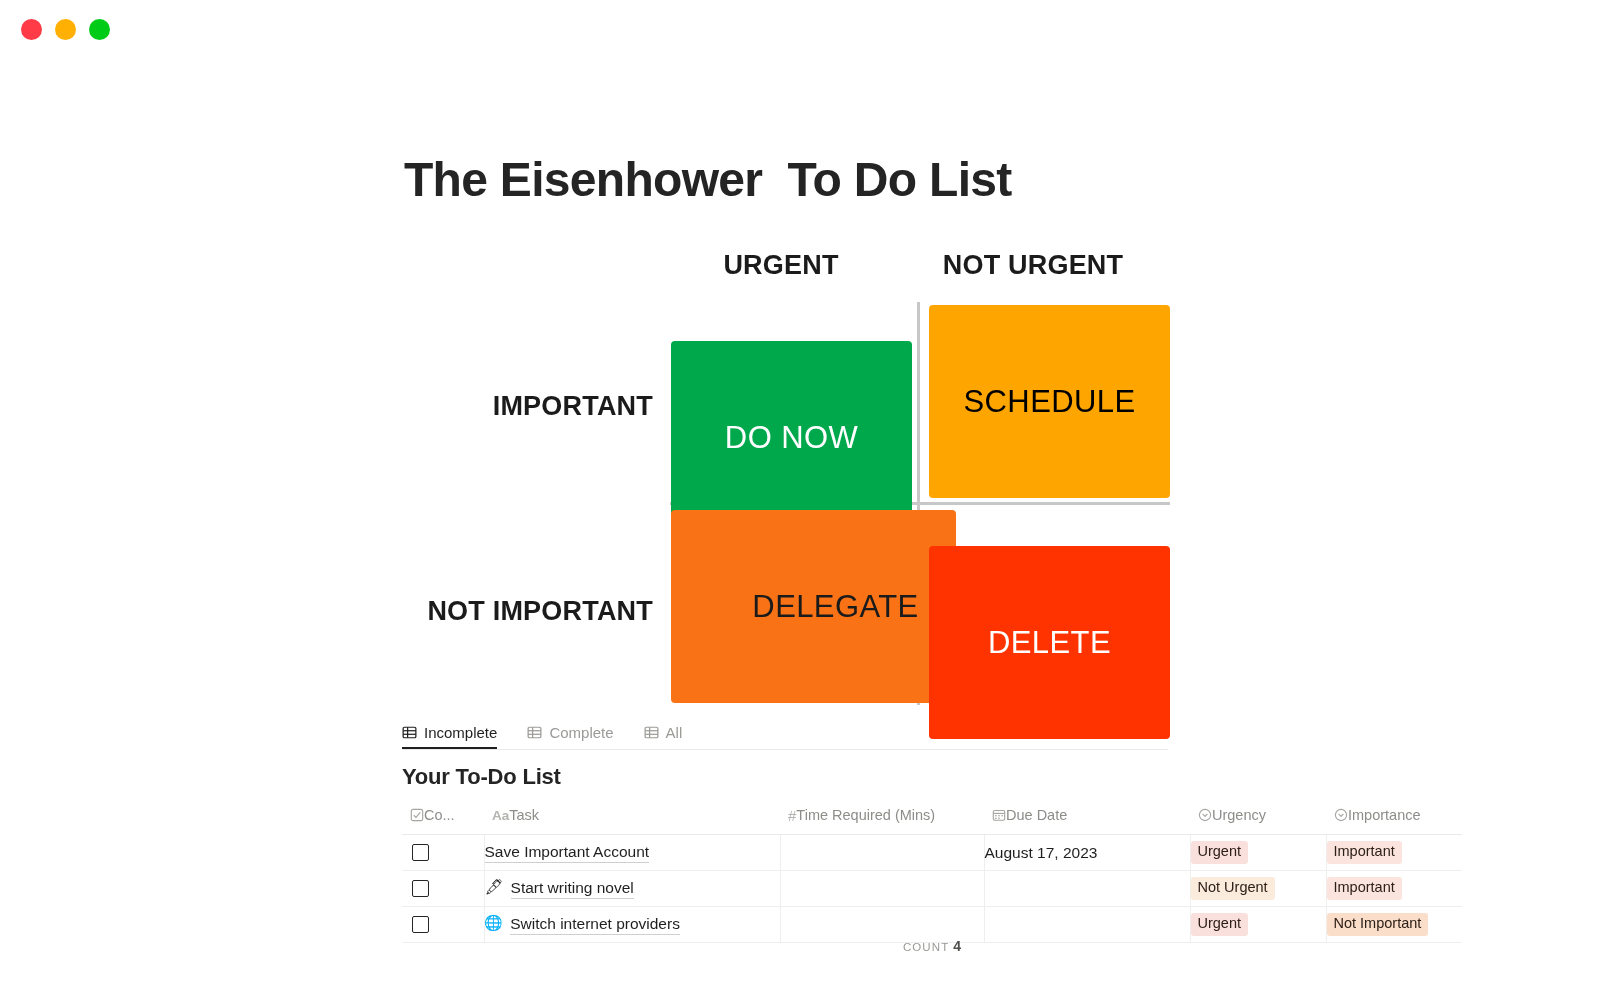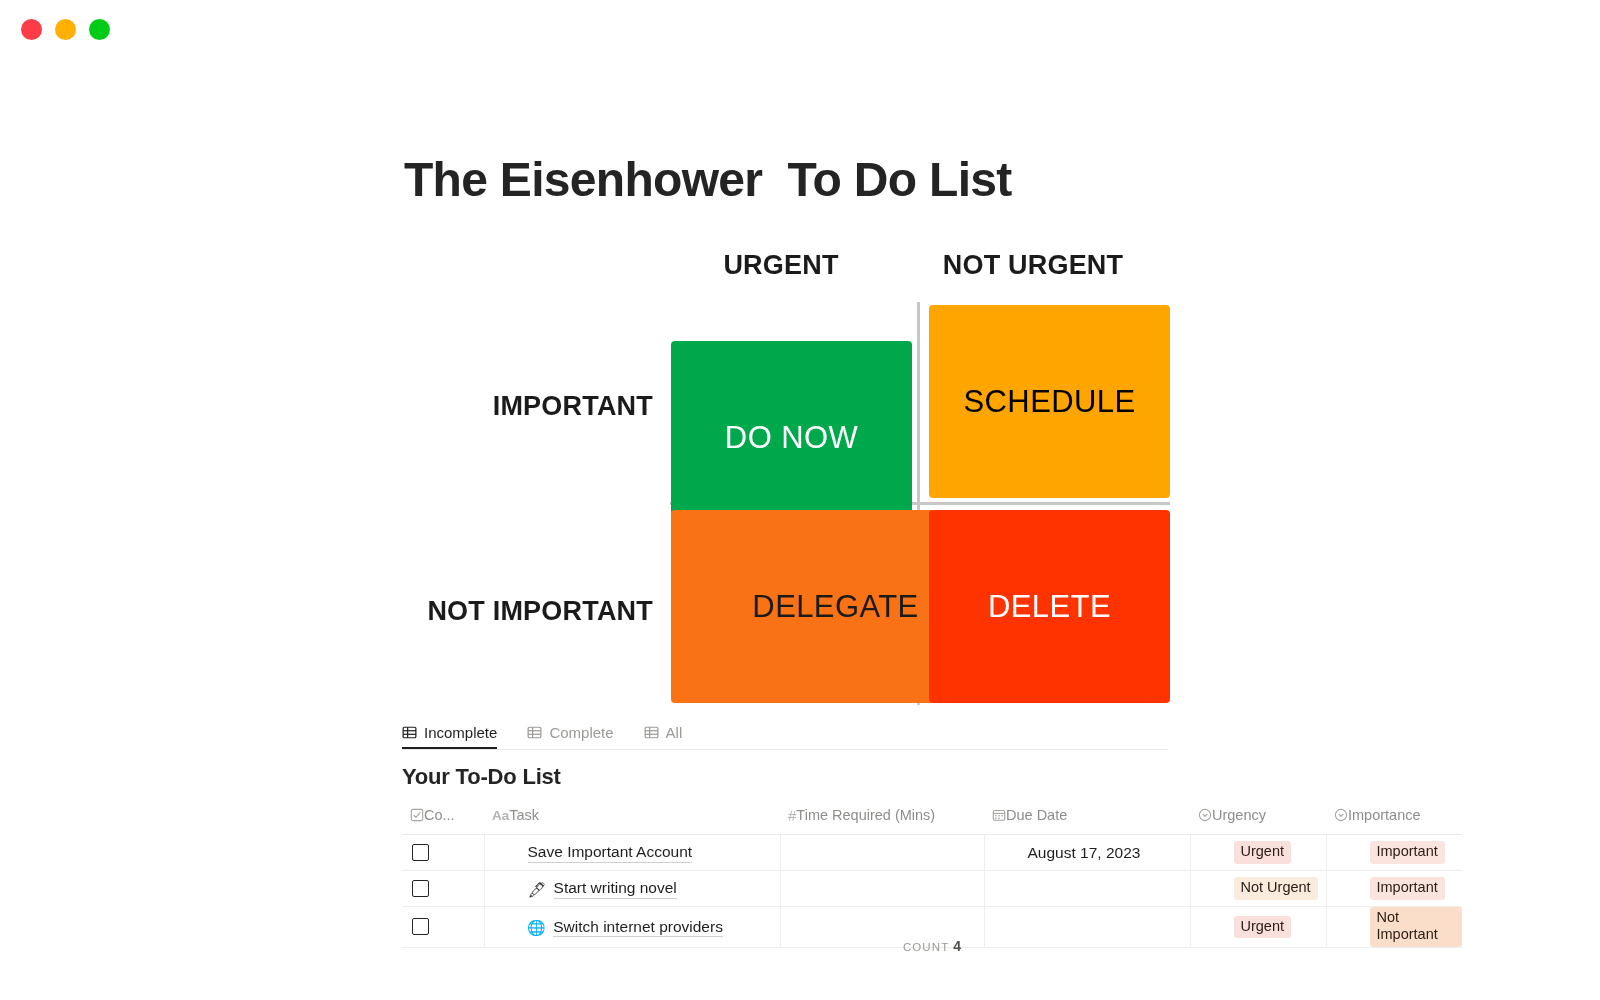--- a/index.html
+++ b/index.html
@@ -181,24 +181,23 @@
   #todo-table tbody td {
     height: 35px;
     font-size: 15.5px;
     color: #1f1f1f;
     border-bottom: 1px solid #eeeeec;
     border-right: 1px solid #eeeeec;
   }
   #todo-table tbody td:last-child { border-right: none; }
   .cell-inner {
     display: flex;
-    align-items: flex-end;
+    align-items: flex-start;
     gap: 7px;
     padding-left: 0;
-    margin-left: 43px;
   }
   .task-text {
     border-bottom: 1px solid #cfcfcd;
     line-height: 1.25;
   }
   .emoji { font-size: 15px; }
   .row-checkbox {
     width: 15px;
     height: 15px;
     border: 1.6px solid #252525;
@@ -261,21 +260,21 @@
 
     <div class="row-head" id="row-head-important">IMPORTANT</div>
     <div class="row-head" id="row-head-notimportant">NOT IMPORTANT</div>
 
     <div class="divider-v"></div>
     <div class="divider-h"></div>
 
     <div class="quad" id="quad-do-now" style="background: rgb(0, 168, 76); color: rgb(255, 255, 255);">DO NOW</div>
     <div class="quad" id="quad-schedule" style="background: rgb(255, 165, 0); color: #000000;">SCHEDULE</div>
     <div class="quad" id="quad-delegate" style="background: #f97316; color: rgb(27, 27, 27); padding-left: 44px;">DELEGATE</div>
-    <div class="quad" id="quad-delete" style="background: rgb(255, 51, 0); color: rgb(255, 255, 255);">DELETE</div>
+    <div class="quad" id="quad-delete" style="background: rgb(255, 51, 0); color: rgb(255, 255, 255); margin-top: 36px;">DELETE</div>
   </div>
 
   <div id="tabs">
     <div class="tab active">
       <span class="tab-icon">
         <svg class="icon-svg" width="15" height="15" viewBox="0 0 16 16">
           <rect x="1.2" y="2.4" width="13.6" height="11.2" rx="1.4" fill="none" stroke="currentColor" stroke-width="1.3"></rect>
           <line x1="1.2" y1="6.1" x2="14.8" y2="6.1" stroke="currentColor" stroke-width="1.3"></line>
           <line x1="1.2" y1="9.9" x2="14.8" y2="9.9" stroke="currentColor" stroke-width="1.3"></line>
           <line x1="6.0" y1="2.4" x2="6.0" y2="13.6" stroke="currentColor" stroke-width="1.3"></line>

